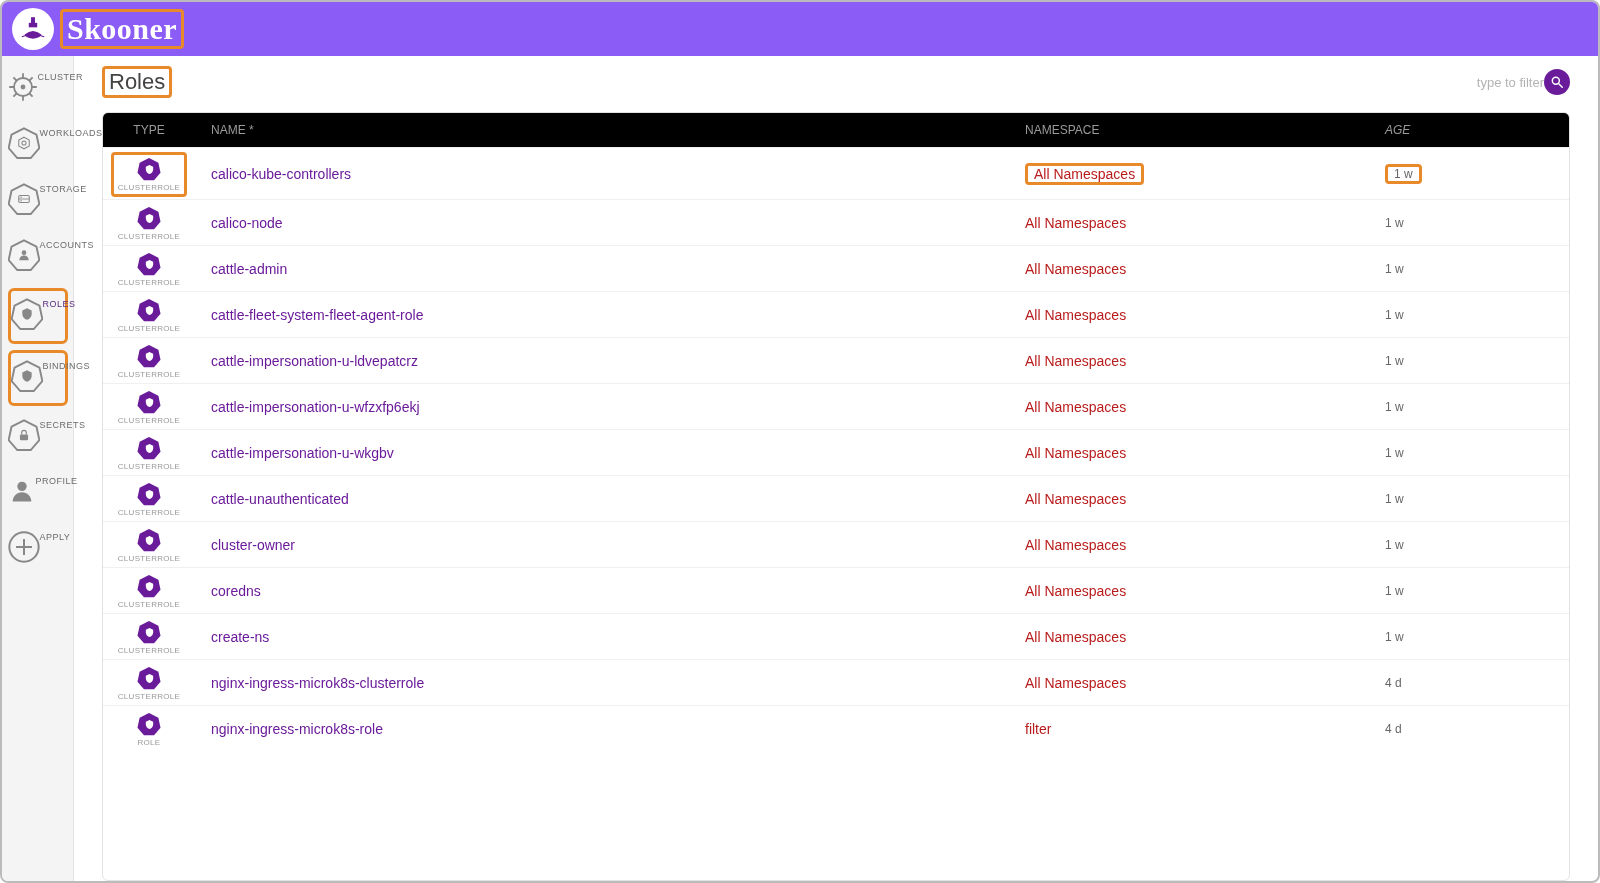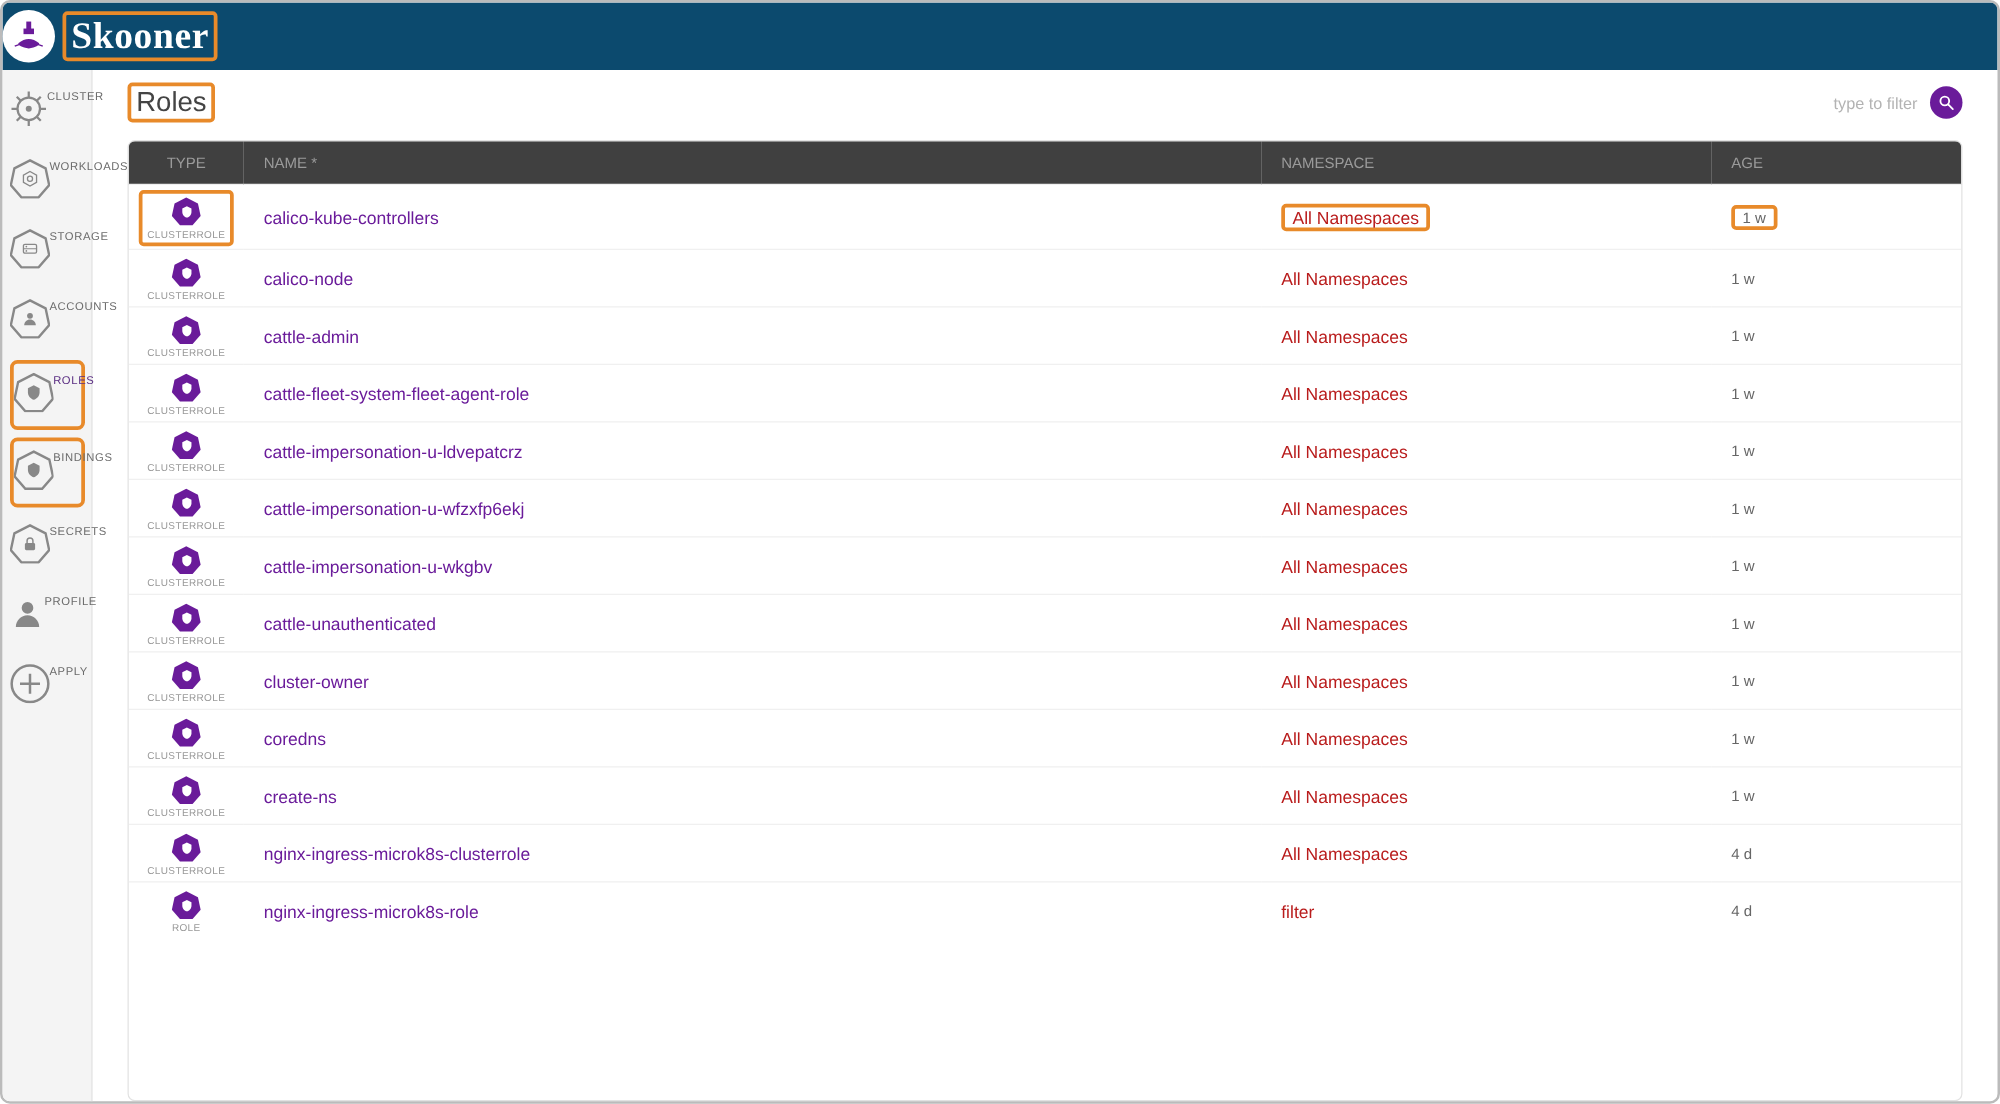--- a/index.html
+++ b/index.html
@@ -10,24 +10,24 @@
     color: #444;
     width: 1600px;
     height: 883px;
     position: relative;
     border: 2px solid #bbb;
     border-radius: 8px;
     overflow: hidden;
   }
   .header-bar {
     height: 54px;
-    background: #0c4a6e;
+    background: #8b5cf6;
     display: flex;
     align-items: center;
-    padding: 0 0;
+    padding: 0 10px;
   }
   .logo-circle {
     width: 42px; height: 42px;
     background: #fff;
     border-radius: 50%;
     display: flex;
     align-items: center;
     justify-content: center;
     margin-right: 6px;
   }
@@ -101,21 +101,20 @@
     color: #444;
   }
   .title-boxed {
     border: 3px solid #e88a2a;
     border-radius: 4px;
     padding: 0 4px;
   }
   .search-area {
     display: flex;
     align-items: center;
-    gap: 10px;
   }
   .search-placeholder {
     color: #b3b3b3;
     font-size: 13px;
   }
   .search-btn {
     width: 26px; height: 26px;
     border-radius: 50%;
     background: #6a1b9a;
     display: flex; align-items: center; justify-content: center;
@@ -132,25 +131,25 @@
   table {
     width: 100%;
     border-collapse: collapse;
   }
   thead th {
     text-align: left;
     font-size: 12px;
     color: #9a9a9a;
     font-weight: 500;
     padding: 10px 16px;
-    background: #404040;
+    background: #000000;
   }
   thead th.type-col { width: 92px; text-align: center; }
   thead th.ns-col { width: 360px; }
-  thead th.age-col { width: 200px; }
+  thead th.age-col { width: 200px; font-style: italic; }
 
   tbody tr { border-top: 1px solid #f0f0f0; }
   tbody td { padding: 8px 16px; font-size: 14px; vertical-align: middle; }
   .type-cell {
     text-align: center;
     width: 92px;
     padding: 4px 0 2px 0;
   }
   .type-badge-wrap {
     display: inline-flex;

